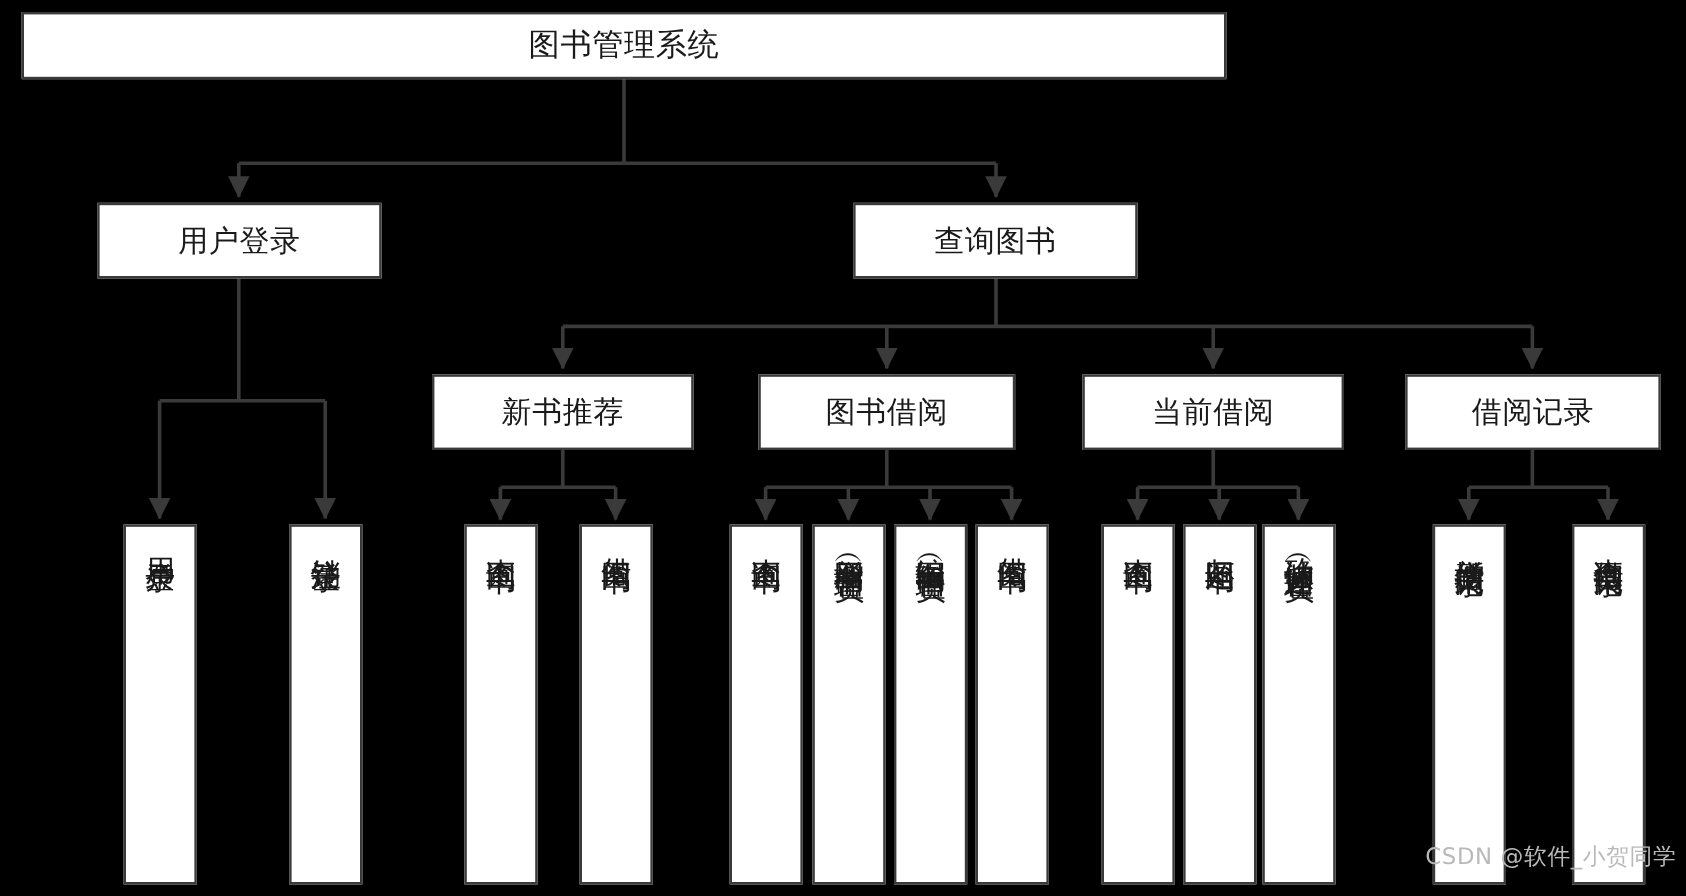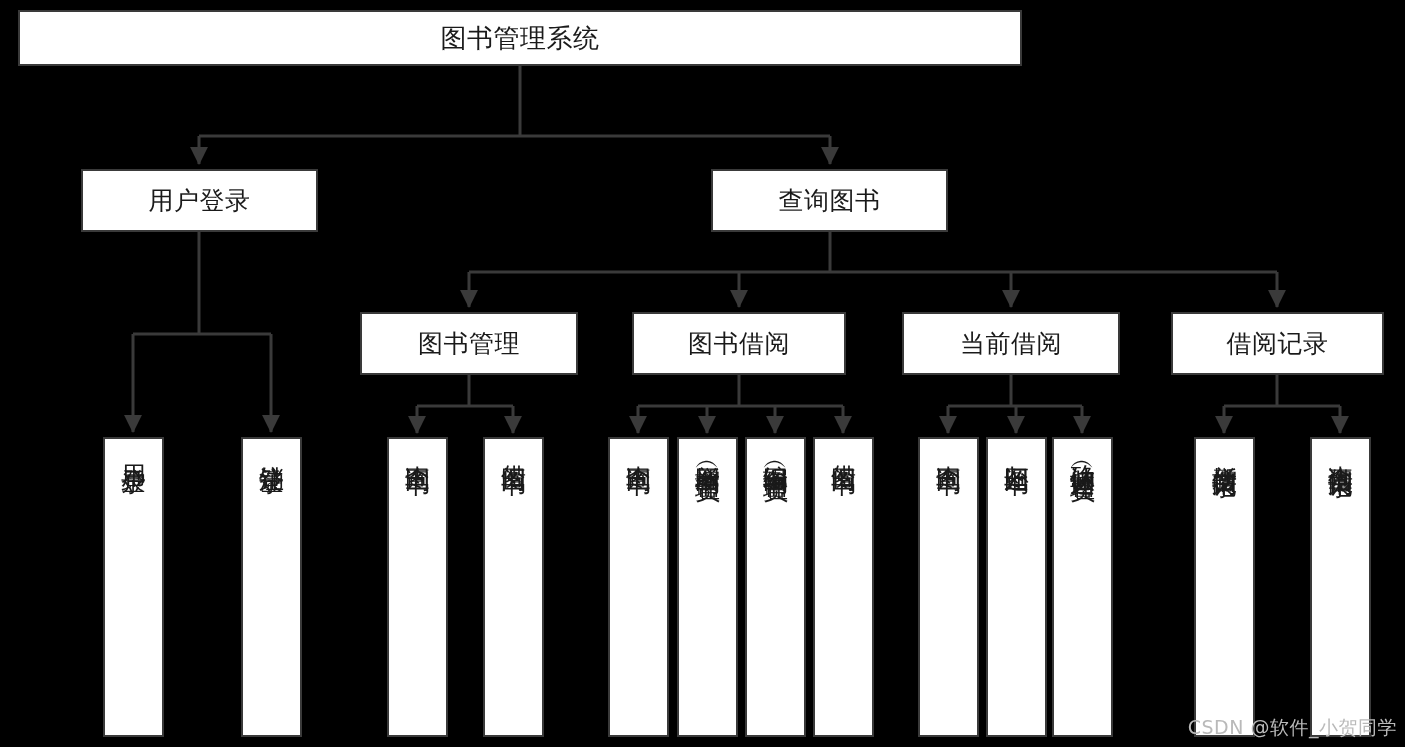--- a/index.html
+++ b/index.html
@@ -56,21 +56,21 @@
     writing-mode: vertical-rl;
     text-orientation: upright;
     font-size: 25px;
     line-height: 1.0;
     letter-spacing: 2px;
     white-space: nowrap;
   }
   #watermark {
     position: absolute;
     right: 8px;
-    bottom: 6px;
+    bottom: 20px;
     font-size: 19px;
     color: #b9b9b9;
     white-space: nowrap;
     letter-spacing: 0.5px;
     pointer-events: none;
   }
 </style>
 </head>
 <body>
 
@@ -133,21 +133,21 @@
 
   <div class="node-box node-h" style="left:81px; top:169px; width:237px; height:63px;">
     <span class="node-label">用户登录</span>
   </div>
 
   <div class="node-box node-h" style="left:711px; top:169px; width:237px; height:63px;">
     <span class="node-label">查询图书</span>
   </div>
 
   <div class="node-box node-h" style="left:360px; top:312px; width:218px; height:63px;">
-    <span class="node-label">图书管理</span>
+    <span class="node-label">新书推荐</span>
   </div>
 
   <div class="node-box node-h" style="left:632px; top:312px; width:214px; height:63px;">
     <span class="node-label">图书借阅</span>
   </div>
 
   <div class="node-box node-h" style="left:902px; top:312px; width:218px; height:63px;">
     <span class="node-label">当前借阅</span>
   </div>
 

